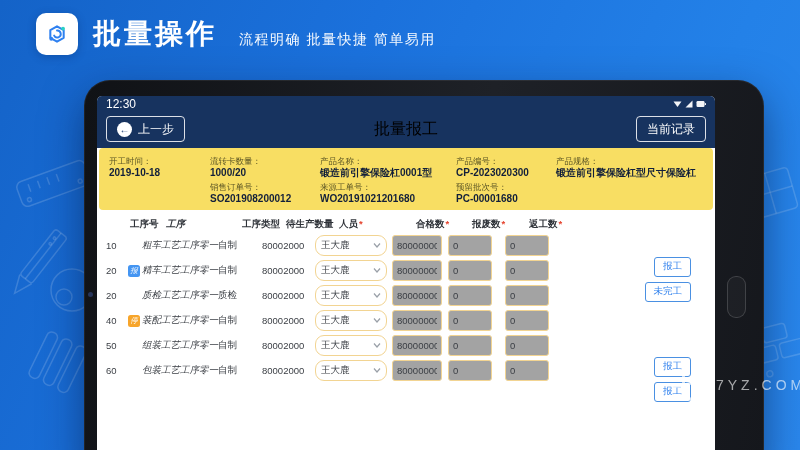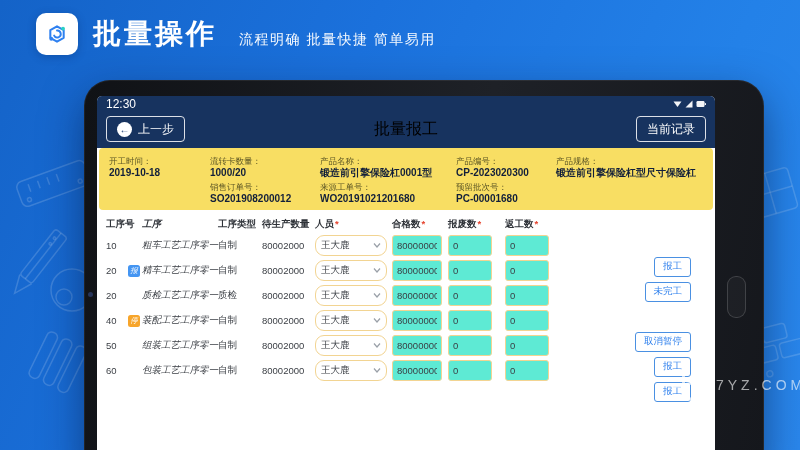--- a/index.html
+++ b/index.html
@@ -45,41 +45,41 @@
   .ip-col:nth-child(1){flex:0 0 101px;}
   .ip-col:nth-child(2){flex:0 0 110px;}
   .ip-col:nth-child(3){flex:0 0 136px;}
   .ip-col:nth-child(4){flex:0 0 100px;}
   .ip-col:nth-child(5){flex:1;}
   .ip-field{margin-bottom:3px;}
   .ip-label{font-size:8.5px;color:rgba(45,45,18,.78);line-height:10px;}
   .ip-value{font-size:10px;font-weight:bold;color:#121f3a;line-height:12px;margin-top:1px;}
   
   .table-area{flex:1;background:#fff;padding-top:6px;}
-  .thr{display:flex;align-items:center;height:17px;padding-left:9px;}
+  .thr{display:flex;align-items:center;height:17px;padding-left:9px;margin-left:24px;}
   .th{font-size:9.5px;color:#2e3238;font-weight:bold;box-sizing:border-box;}
   .star{color:#e5432e;margin-left:1px;font-weight:bold;}
   .row{display:flex;align-items:center;height:25px;padding-left:9px;}
   .c0{flex:0 0 36px;}
   .c1{flex:0 0 76px;position:relative;font-style:italic;}
   .c2{flex:0 0 44px;}
   .c3{flex:0 0 53px;}
   .c4{flex:0 0 77px;}
   .c5{flex:0 0 56px;}
   .c6{flex:0 0 57px;}
   .c7{flex:0 0 52px;}
   .c8{flex:1;display:flex;justify-content:flex-end;padding-right:24px;}
   .cell{font-size:9.5px;color:#3a3e44;}
   .proc-badge{position:absolute;left:-14px;top:50%;margin-top:-6px;width:12px;height:12px;
     border-radius:2.5px;color:#fff;font-size:7.5px;line-height:12px;text-align:center;}
   .sel{width:72px;height:21px;border:1px solid #f2d492;border-radius:9px;background:#fff;
     display:flex;align-items:center;justify-content:space-between;padding:0 5px;
     box-sizing:border-box;cursor:pointer;}
   .sel-text{font-size:9.5px;color:#3a3e44;}
-  .cell-input{height:21px;border:1px solid #f2d492;border-radius:3px;background:#5eead4;
+  .cell-input{height:21px;border:1px solid #f2d492;border-radius:3px;background:#a3a3a3;
     font-size:9.5px;color:#3a3e44;padding:0 4px;box-sizing:border-box;outline:none;
     font-family:"Liberation Sans","DejaVu Sans",sans-serif;}
   .w50{width:50px;} .w44{width:44px;}
   .act-btn{height:20px;border:1px solid #4a90e2;border-radius:3px;background:#fff;
     color:#2f80ed;font-size:9.5px;padding:0 8px;cursor:pointer;white-space:nowrap;
     font-family:"Liberation Sans","DejaVu Sans",sans-serif;margin-top:42px;}
   
   .watermark{position:absolute;left:622px;top:374px;z-index:4;display:flex;align-items:center;gap:8px;}
   .wm-text{display:flex;}
   .wm-name{font-size:27px;font-weight:bold;color:rgba(255,255,255,.72);letter-spacing:3px;line-height:28px;}
@@ -307,23 +307,20 @@
                 <div class="sel">
                   <span class="sel-text">王大鹿</span>
                   <svg width="8" height="5" viewBox="0 0 8 5">
                     <path d="M1 0.5 L4 4 L7 0.5" stroke="#9aa0a8" stroke-width="1.2" fill="none"></path>
                   </svg>
                 </div>
               </div>
               <div class="c5"><input class="cell-input w50" value="80000000" style=""></div>
               <div class="c6"><input class="cell-input w44" value="0" style=""></div>
               <div class="c7"><input class="cell-input w44" value="0" style=""></div>
-              <div class="c8">
-                <button class="act-btn">取消暂停</button>
-              </div>
             </div>
             <div class="row">
               <div class="cell c0">50</div>
               <div class="cell c1"><span>组装工艺工序零一</span></div>
               <div class="cell c2">自制</div>
               <div class="cell c3">80002000</div>
               <div class="c4">
                 <div class="sel">
                   <span class="sel-text">王大鹿</span>
                   <svg width="8" height="5" viewBox="0 0 8 5">

